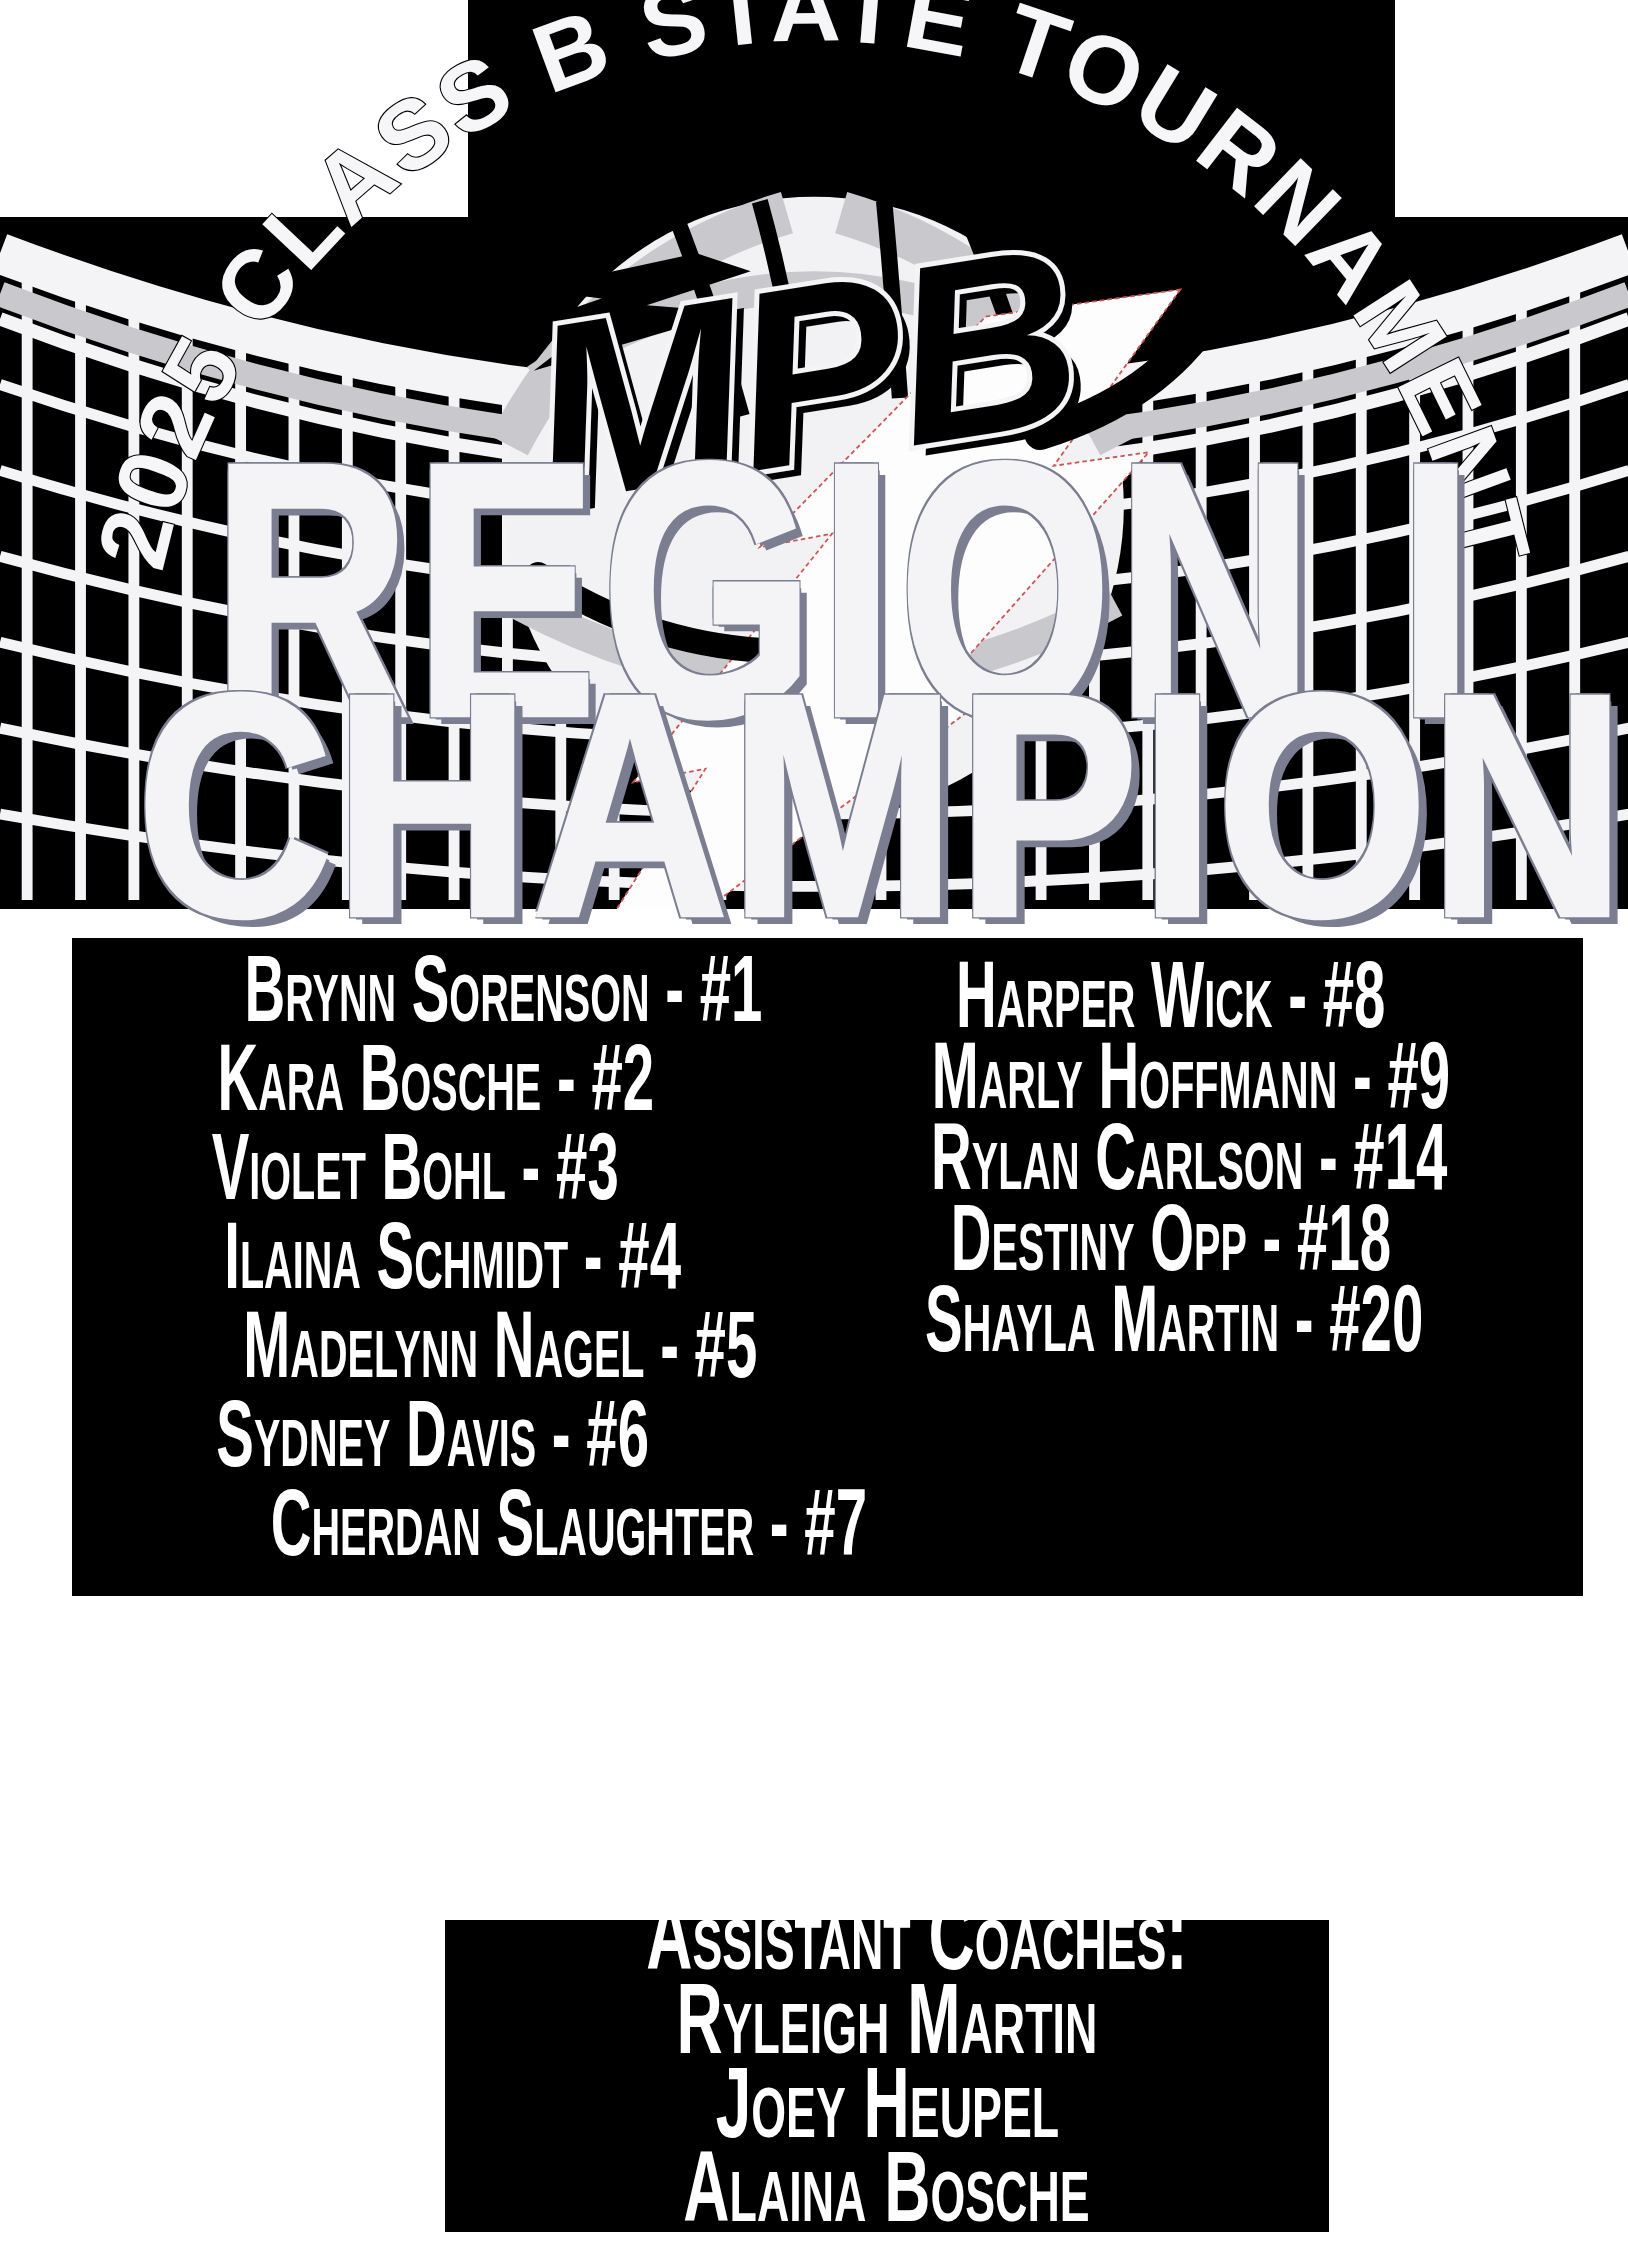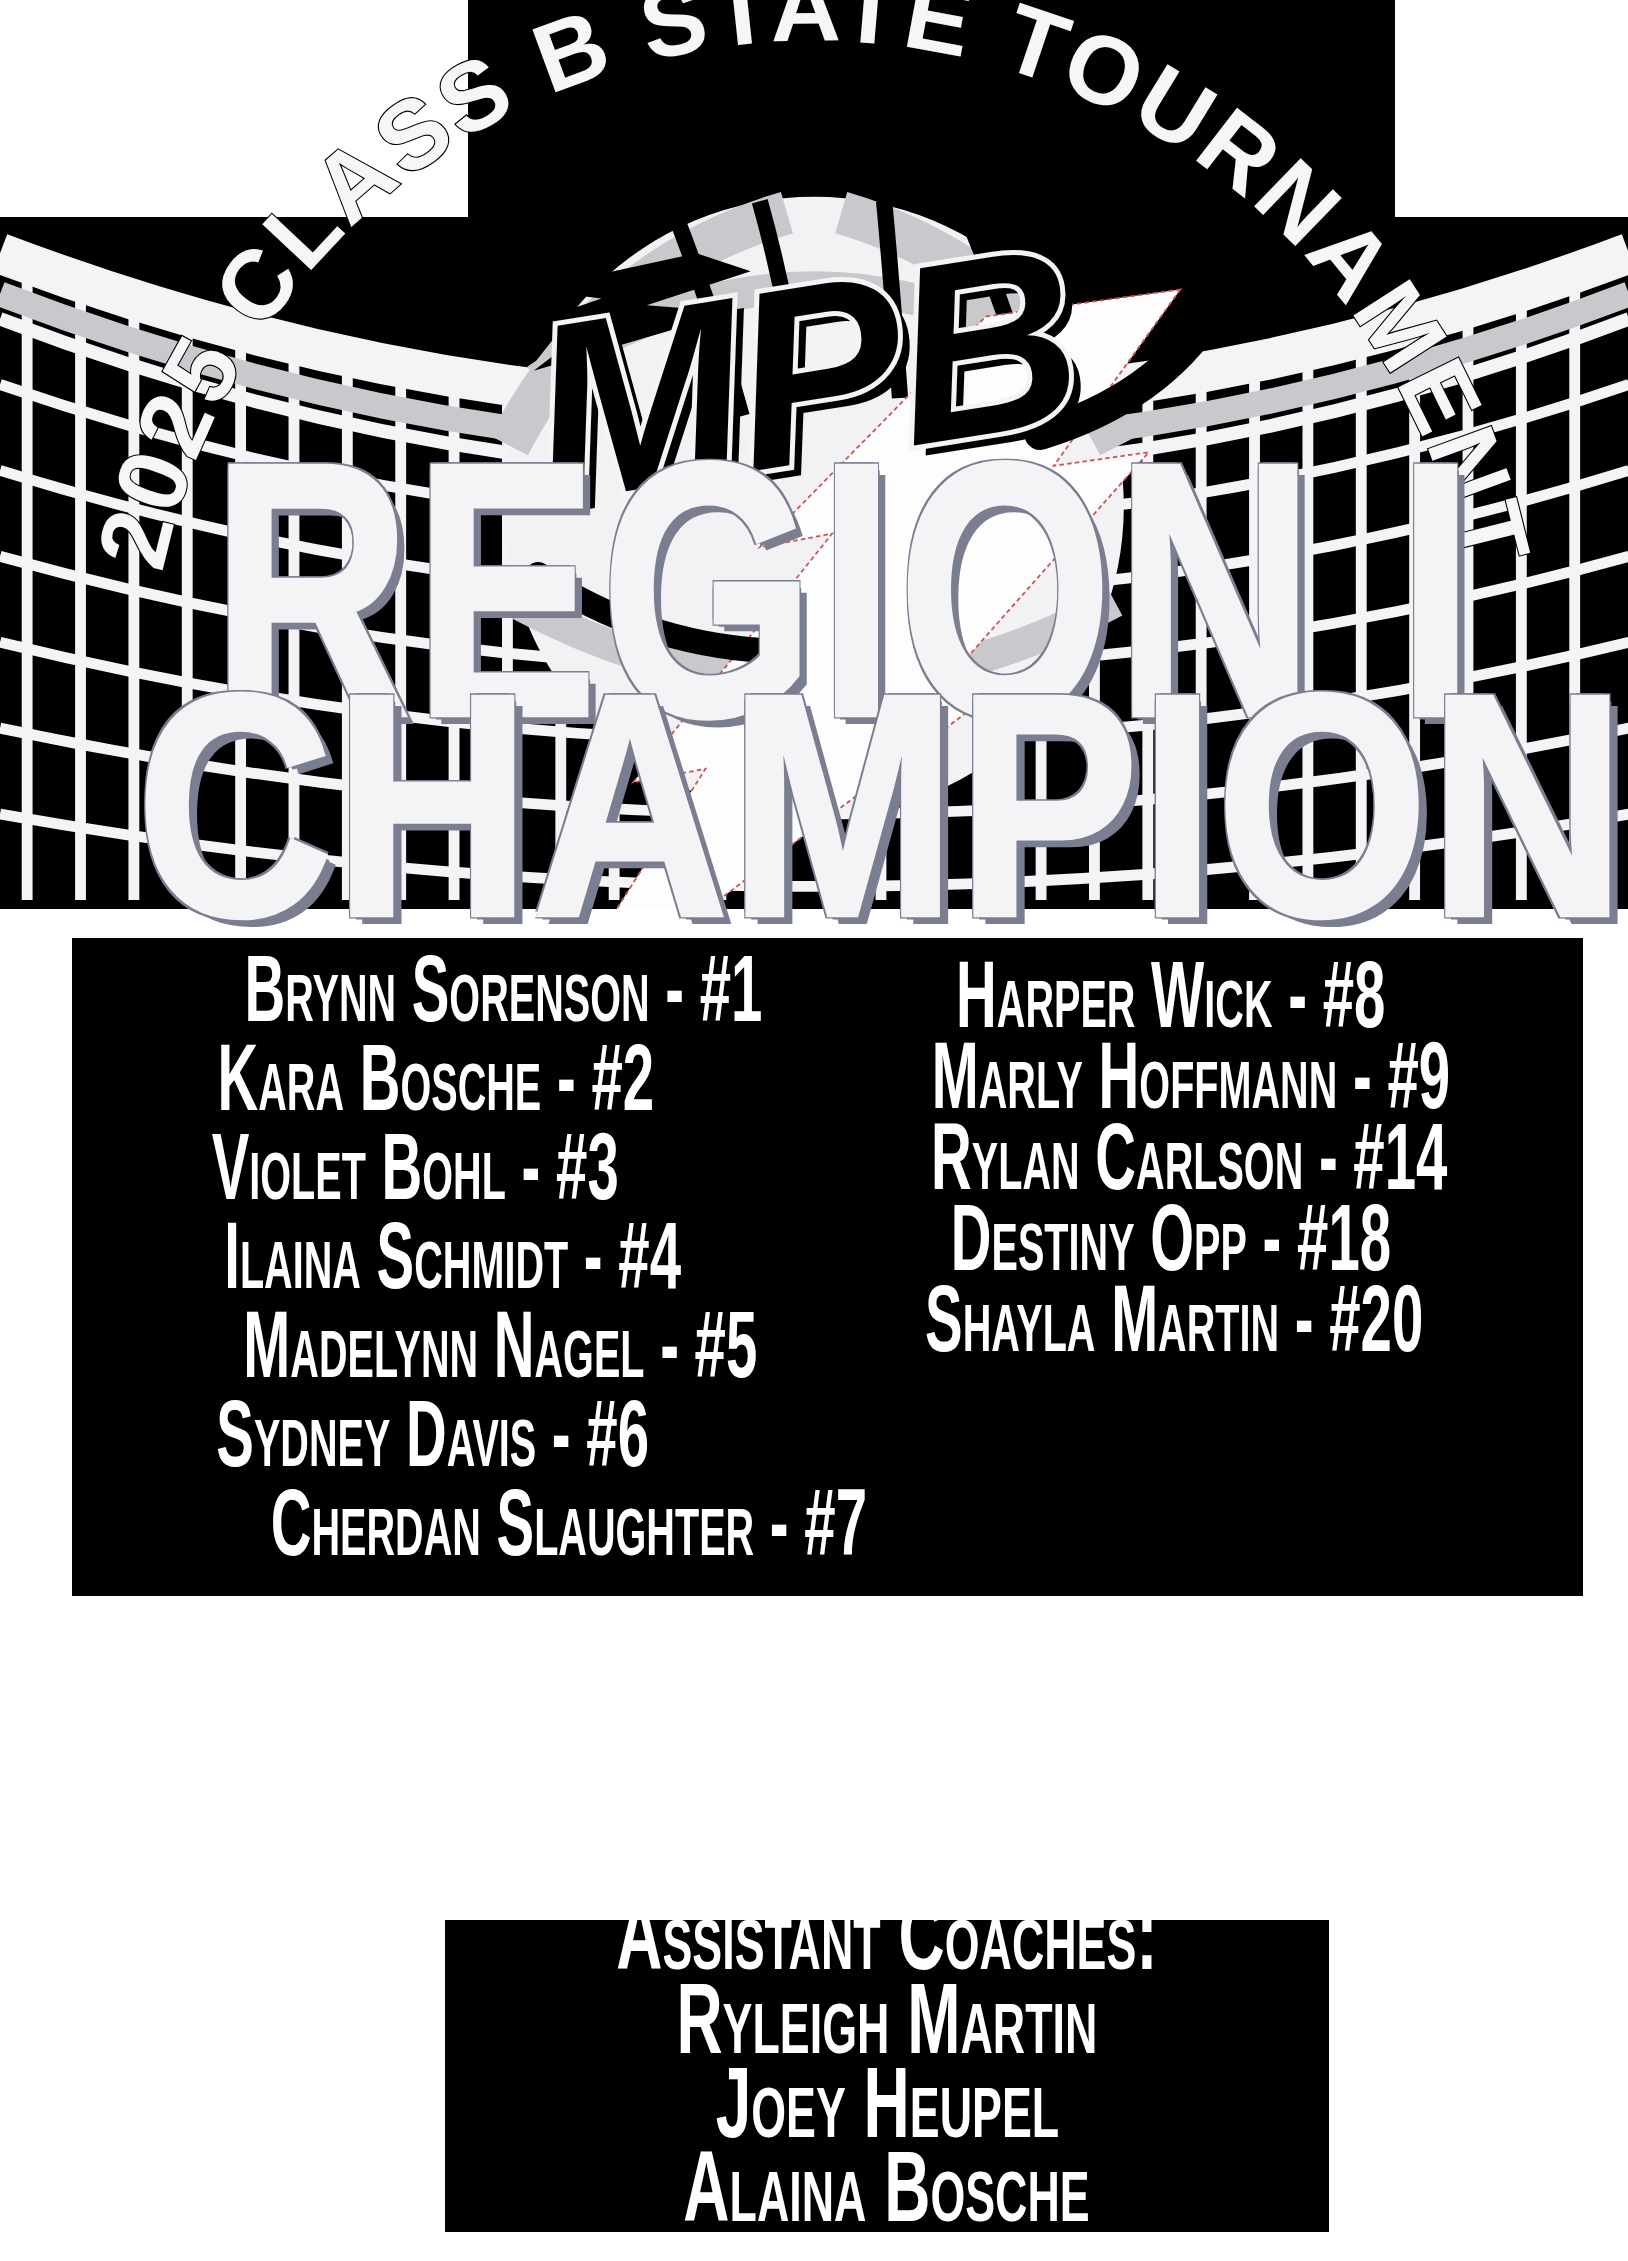--- a/index.html
+++ b/index.html
@@ -28,21 +28,21 @@
   .colL .rline{font-size:94px;line-height:89px;}
   .colR .rline{font-size:94px;line-height:81px;}
   .rline>span{display:inline-block;transform:scaleX(0.60);transform-origin:50% 50%;}
   .colL{padding-top:6.3px;box-sizing:border-box;}
   .colR{padding-top:16px;box-sizing:border-box;}
   
   #coaches{left:445px;top:1920px;width:884px;height:312px;overflow:hidden;}
   .cline{width:100%;text-align:center;color:#fff;font-weight:bold;
          font-variant:small-caps;white-space:nowrap;font-size:100px;line-height:84px;}
   .cline>span{display:inline-block;transform:scaleX(0.64);transform-origin:50% 50%;}
-  .cline.cut{margin-top:-28px;}
+  .cline.cut{margin-top:-28px;padding-left:30px;}
 </style>
 </head>
 <body>
 
 <div class="canvas">
 
   <div class="blk" style="left:468px;top:0;width:927px;height:222px;"></div>
   <div class="blk" style="left:0;top:217px;width:1629px;height:692px;"></div>
 
   <svg id="art-svg" width="1629" height="909" viewBox="0 0 3602 2010">

